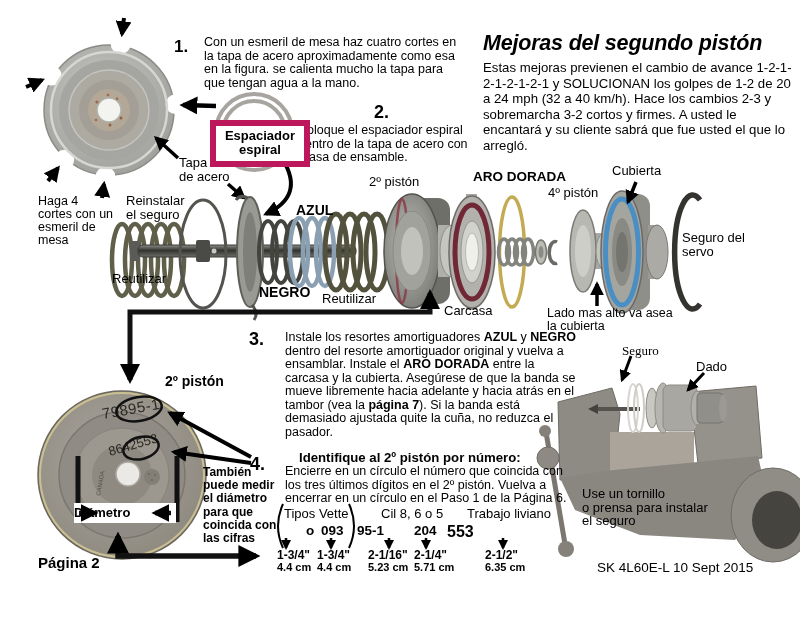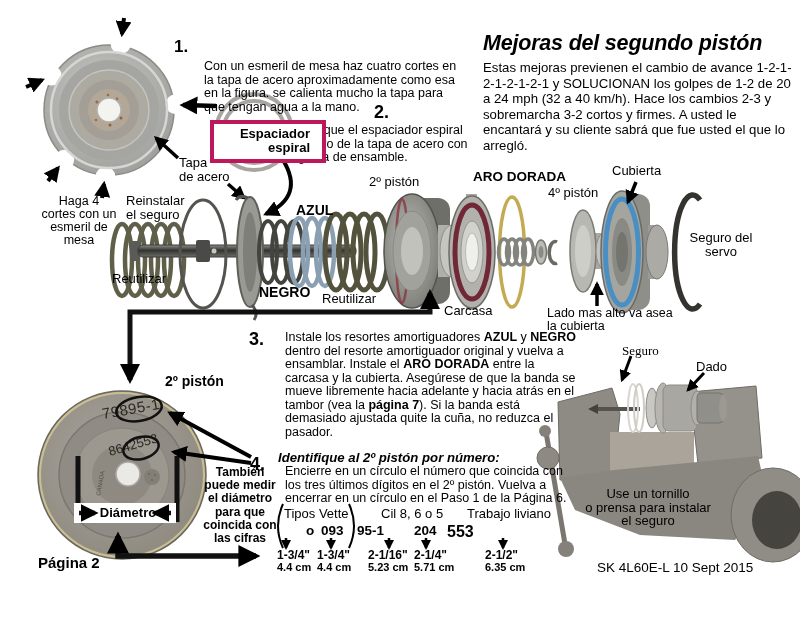--- a/index.html
+++ b/index.html
@@ -2,27 +2,27 @@
 <html><head>
 <meta charset="utf-8">
 <style>
   html,body{margin:0;padding:0;background:#e8e8e8;}
   #page{position:relative;width:800px;height:618px;background:#ffffff;overflow:hidden;
         font-family:"Liberation Sans",sans-serif;}
   #art{position:absolute;left:0;top:0;}
   .lbl{position:absolute;color:#000;white-space:pre-line;line-height:1.05;
        font-family:"Liberation Sans",sans-serif;font-size:13px;}
   .b{font-weight:bold}
-  .c{text-align:center}
+  .c{}
   .title{font-size:21.5px;font-weight:bold;letter-spacing:-0.2px;}
   .intro{font-size:13.2px;line-height:1.18;}
   .stepnum{font-size:18px;font-weight:bold;}
   .steptext{font-size:12.5px;line-height:1.08;}
-  .box{position:absolute;background:#fff;border:4px solid #be185d;text-align:right;
-       font-weight:bold;font-size:13px;line-height:1.1;padding:3px 12px;}
+  .box{position:absolute;background:#fff;border:6px solid #be185d;text-align:center;
+       font-weight:bold;font-size:13px;line-height:1.1;padding:3px 2px;}
   svg text{font-family:"Liberation Sans",sans-serif;}
 </style>
 </head>
 <body>
 
 <div id="page">
 
 <svg id="art" width="800" height="618" viewBox="0 0 800 618">
   <defs>
     <marker id="mh" viewBox="0 0 10 10" refX="8" refY="5" markerWidth="4" markerHeight="4" orient="auto-start-reverse" markerUnits="strokeWidth">
@@ -276,30 +276,30 @@
   <g stroke="#000" stroke-width="3" fill="none">
     <line x1="631" y1="356" x2="622" y2="380" marker-end="url(#mh)"></line>
     <line x1="704" y1="373" x2="688" y2="390" marker-end="url(#mh)"></line>
   </g>
 </svg>
 
 <div class="lbl title" style="left:483px;top:32px;width:315px;font-style:italic;">Mejoras del segundo pistón</div>
 <div class="lbl intro" style="left:483px;top:60px;width:314px;">Estas mejoras previenen el cambio de avance 1-2-1-2-1-2-1-2-1 y SOLUCIONAN los golpes de 1-2 de 20 a 24 mph (32 a 40 km/h). Hace los cambios 2-3 y sobremarcha 3-2 cortos y firmes. A usted le encantará y su cliente sabrá que fue usted el que lo arregló.</div>
 
 <div class="lbl stepnum" style="left:174px;top:38px;font-size:17px;">1.</div>
-<div class="lbl steptext" style="left:204px;top:36px;width:262px;margin-top:24px;">Con un esmeril de mesa haz cuatro cortes en la tapa de acero aproximadamente como esa en la figura.  se calienta mucho la tapa para que tengan agua a la mano.</div>
+<div class="lbl steptext" style="left:204px;top:36px;width:262px;">Con un esmeril de mesa haz cuatro cortes en la tapa de acero aproximadamente como esa en la figura.  se calienta mucho la tapa para que tengan agua a la mano.</div>
 
 <div class="lbl stepnum" style="left:374px;top:103px;">2.</div>
 <div class="lbl steptext" style="left:298px;top:124px;width:175px;">Coloque el espaciador espiral dentro de la tapa de acero con grasa de ensamble.</div>
 
 <div class="lbl stepnum" style="left:249px;top:330px;">3.</div>
 <div class="lbl steptext" style="left:285px;top:331px;width:292px;"><span>Instale los resortes amortiguadores </span><b>AZUL</b><span> y </span><b>NEGRO</b><span> dentro del resorte amortiguador original y vuelva a ensamblar. Instale el </span><b>ARO DORADA</b><span> entre la carcasa y la cubierta. Asegúrese de que la banda se mueve libremente hacia adelante y hacia atrás en el tambor (vea la </span><b>página 7</b><span>). Si la banda está demasiado ajustada quite la cuña, no reduzca el pasador.</span></div>
 
 <div class="lbl stepnum" style="left:250px;top:455px;">4.</div>
-<div class="lbl b" style="left:278px;top:451px;font-size:13.2px;font-style:italic;">Identifique al 2º pistón por número:</div>
+<div class="lbl b" style="left:299px;top:451px;font-size:13.2px;">Identifique al 2º pistón por número:</div>
 <div class="lbl steptext" style="left:285px;top:465px;width:292px;">Encierre en un círculo el número que coincida con los tres últimos dígitos en el 2º pistón. Vuelva a encerrar en un círculo en el Paso 1 de la Página 6.</div>
 
 <div class="lbl c" style="left:38px;top:195px;width:82px;font-size:12.5px;">Haga 4
 cortes con un
 esmeril de
 mesa</div>
 <div class="lbl" style="left:179px;top:156px;">Tapa
 de acero</div>
 <div class="box" style="left:210px;top:120px;width:84px;">Espaciador
 espiral</div>

